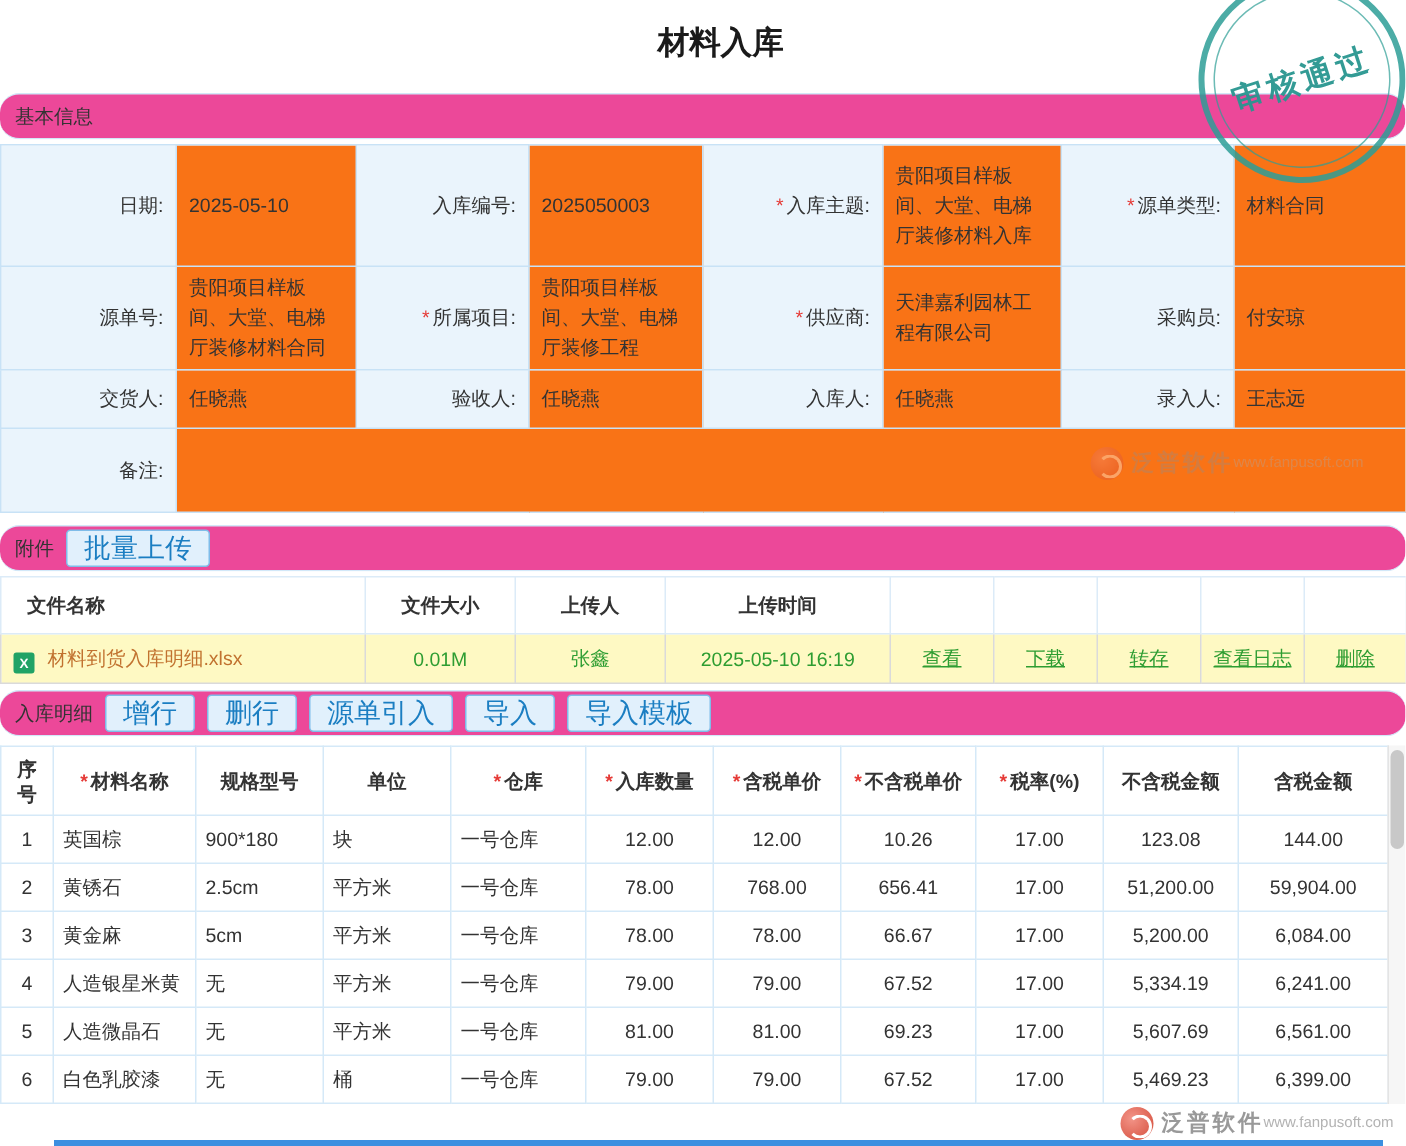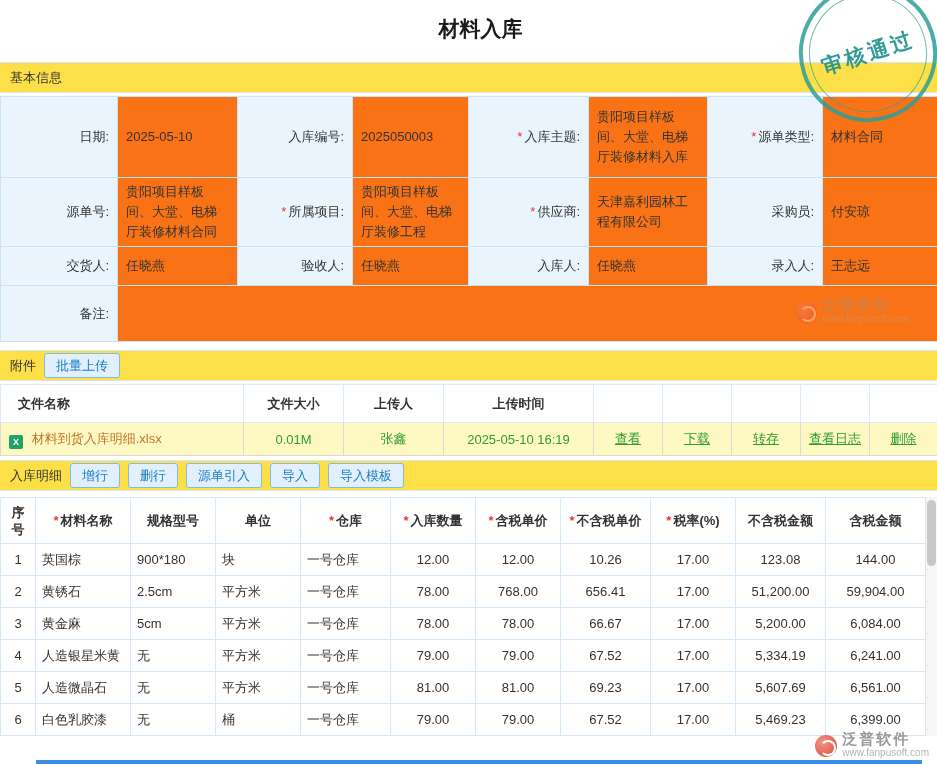--- a/index.html
+++ b/index.html
@@ -29,33 +29,34 @@
   .stamp-inner {
     width: 118px; height: 118px; border: 1px solid rgba(45,158,150,.7);
     border-radius: 50%; display: flex; align-items: center; justify-content: center;
   }
   .stamp-text {
     color: rgba(40,150,143,.95); font-weight: bold; font-size: 21px; letter-spacing: 3px;
   }
 
   
   .section-bar {
-    height: 31px; background: #fde047;
+    height: 31px; background: #ec4899;
     border-top: 1px solid #D2E8F8; border-bottom: 1px solid #D2E8F8;
     display: flex; align-items: center; gap: 8px; padding: 0 10px;
     color: #333;
+    border-radius: 13px;
   }
   .bar-basic { margin-top: 6px; }
   .bar-attach { margin-top: 8px; }
   .bar-detail { margin-top: 4px; }
 
   
   .btn {
     background: #E1F0FC; border: 1px solid #7FBCE9; color: #1B7EC2;
-    border-radius: 3px; padding: 4px 11px; font-size: 13px; line-height: 15px;
+    border-radius: 3px; padding: 4px 11px; font-size: 18px; line-height: 15px;
     cursor: pointer; font-family: inherit;
   }
 
   
   .info-table {
     width: 937px; border-collapse: collapse; table-layout: fixed; margin-top: 3px;
   }
   .info-table td {
     border: 1px solid #C8E2F6; padding: 4px 8px; vertical-align: middle;
     line-height: 20px; word-break: break-all;
@@ -122,21 +123,21 @@
   .wm-mid { right: 28px; top: 298px; opacity: .35; z-index: 5; }
   .wm-logo {
     width: 22px; height: 22px; border-radius: 50%;
     background: radial-gradient(circle at 35% 35%, #F2897B, #D94F3D 70%);
     position: relative; flex: 0 0 auto;
   }
   .wm-logo::after {
     content: ""; position: absolute; left: 5px; top: 5px; width: 12px; height: 12px;
     border: 2px solid #fff; border-radius: 50%; border-left-color: transparent;
   }
-  .wm-texts { display: flex; flex-direction: column; line-height: 14px; }
+  .wm-texts { display: flex; flex-direction: row; line-height: 14px; }
   .wm-brand { color: #8F8F8F; font-size: 15px; font-weight: bold; letter-spacing: 2px; }
   .wm-url { color: #ABABAB; font-size: 10px; }
 </style>
 </head>
 <body>
 
 <div class="page-header">
   <h1 class="page-title">材料入库</h1>
   <div class="stamp">
     <div class="stamp-inner">

